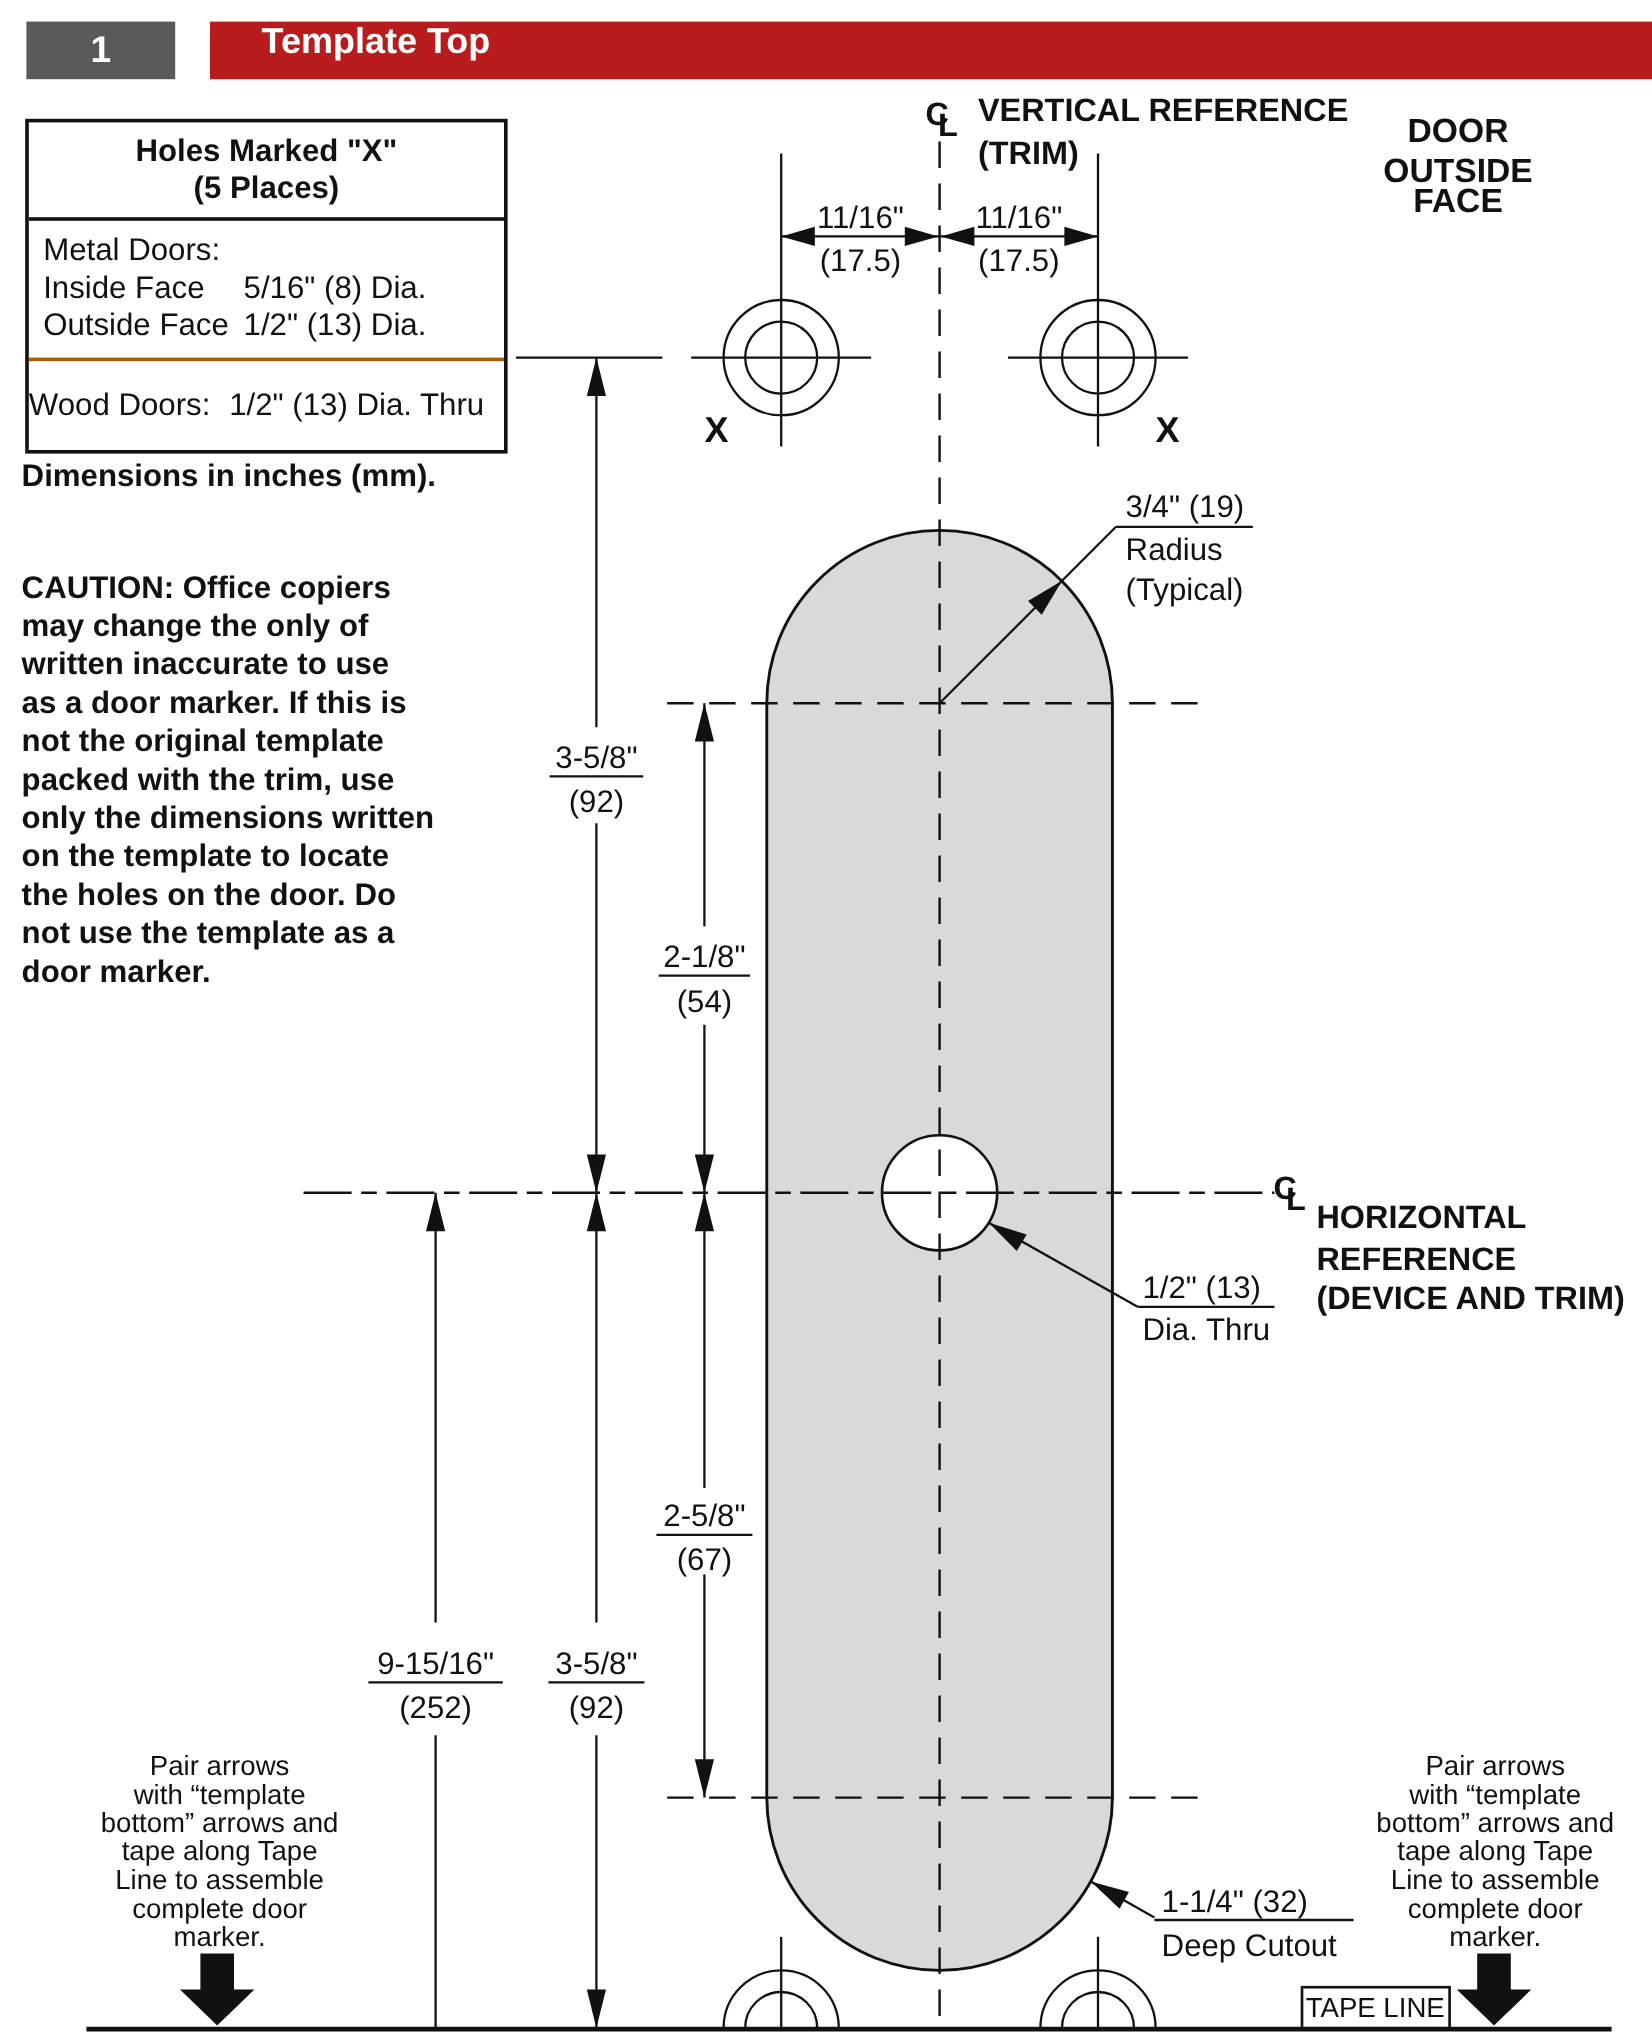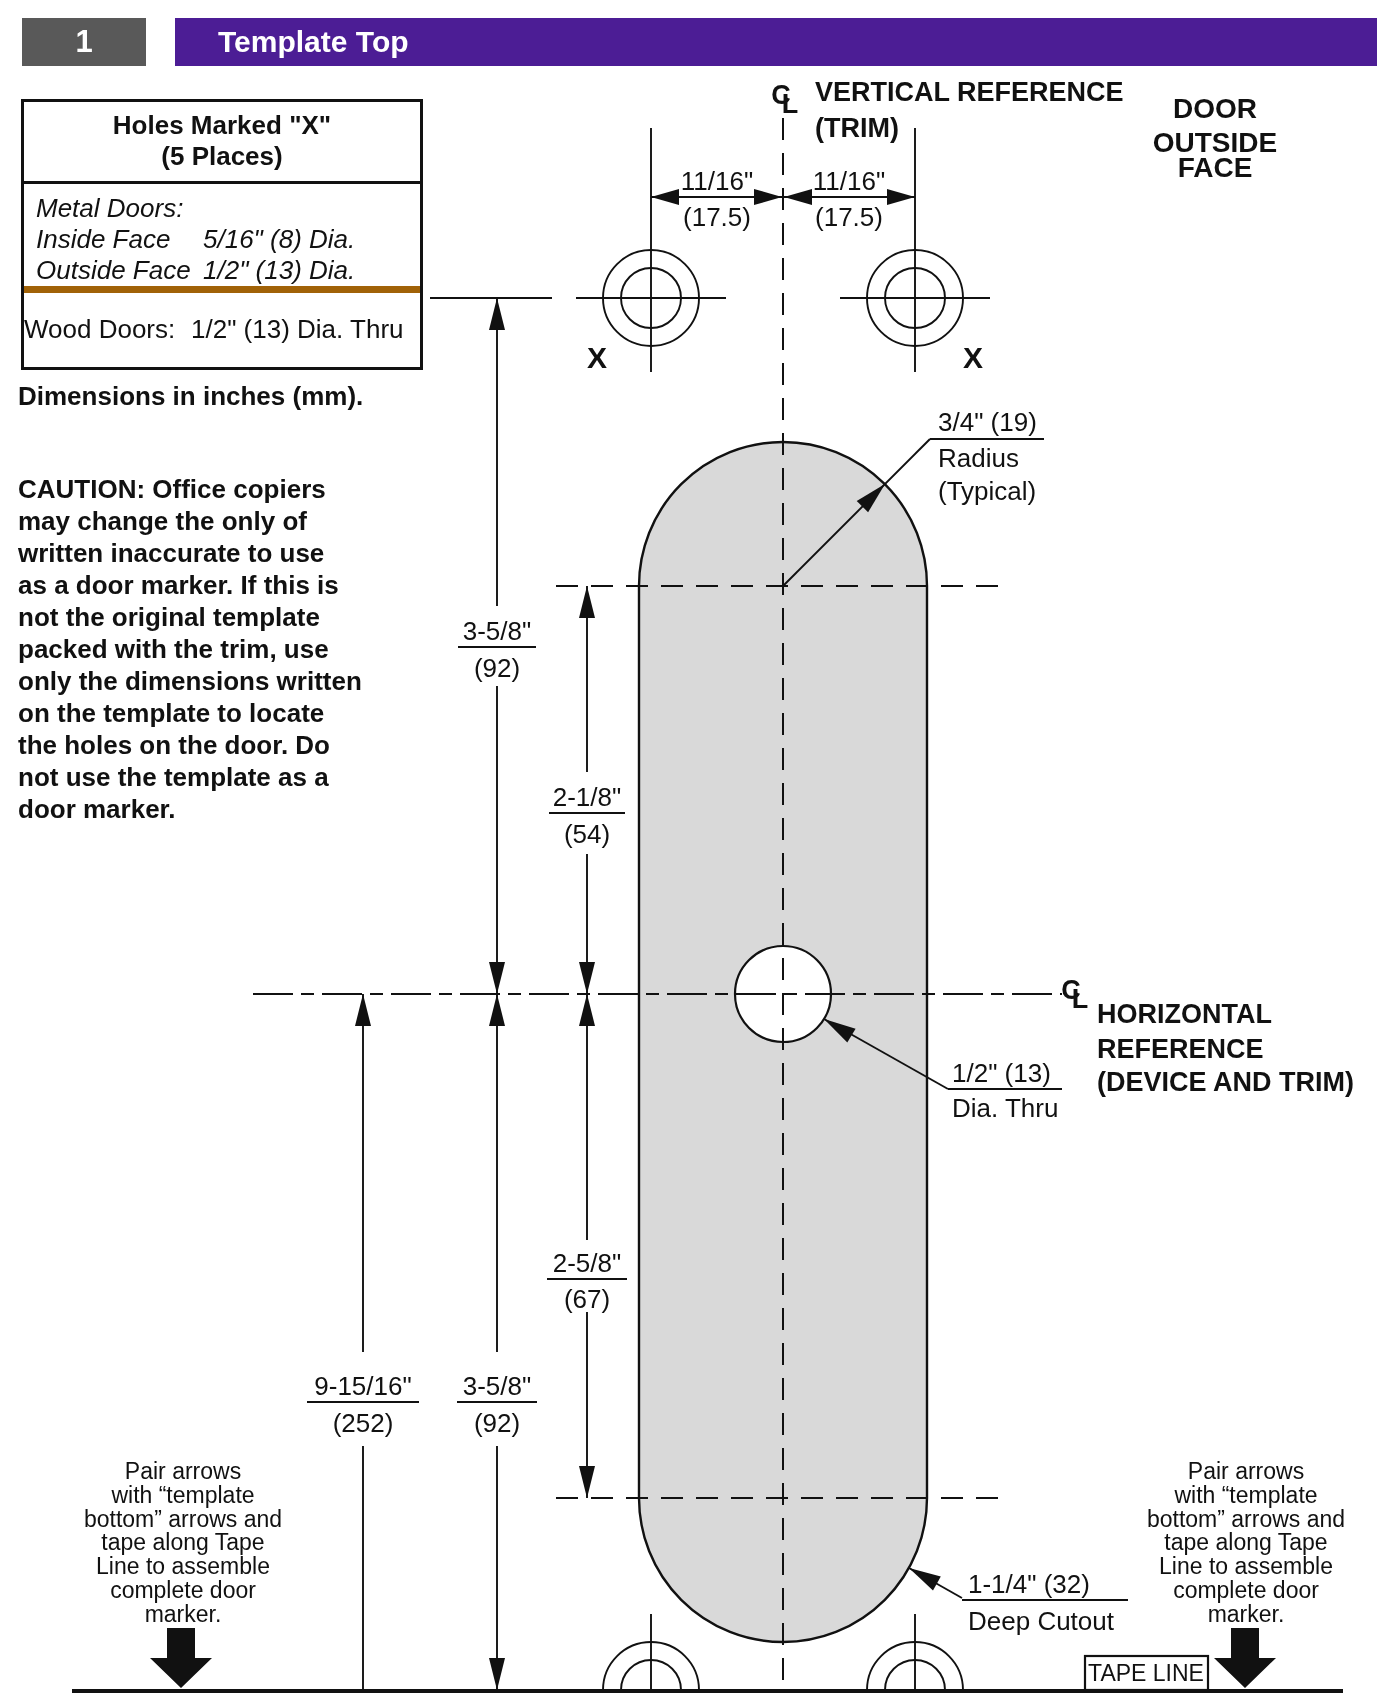--- a/index.html
+++ b/index.html
@@ -3,28 +3,28 @@
 <meta charset="utf-8">
 <style>
   html,body{margin:0;padding:0;background:#ffffff;}
   .page{position:relative;width:1377px;height:1700px;background:#fff;overflow:hidden;
         font-family:"Liberation Sans", sans-serif;color:#111;}
   .abs{position:absolute;}
   
   .num-box{left:22px;top:18px;width:124px;height:48px;background:#595959;color:#fff;
            display:flex;align-items:center;justify-content:center;
            font-size:31px;font-weight:bold;}
-  .title-bar{left:175px;top:18px;width:1202px;height:48px;background:#4c1d95;color:#fff;
-             display:flex;align-items:center;font-size:30px;font-weight:bold;padding-left:0;}
+  .title-bar{left:175px;top:18px;width:1202px;height:48px;background:#b91c1c;color:#fff;
+             display:flex;align-items:flex-start;font-size:30px;font-weight:bold;padding-left:0;}
   .title-bar span{margin-left:43px;}
   
   .holes-table{left:21px;top:99px;width:396px;border:3px solid #111;background:#fff;font-size:26px;}
   .tbl-head{border-bottom:3px solid #111;text-align:center;font-weight:bold;
             padding:8px 4px 9px 4px;line-height:31px;}
-  .tbl-mid{border-bottom:7px solid #a16207;padding:9px 0 0 12px;line-height:31px;font-style:italic;}
+  .tbl-mid{border-bottom:3px solid #a16207;padding:9px 0 12px 12px;line-height:31px;}
   .tbl-row{display:flex;}
   .tbl-row .lab{flex:0 0 167px;}
   .tbl-bot{padding:21px 0 22px 0;display:flex;}
   .tbl-bot .lab{flex:0 0 167px;}
   
   .units{left:18px;top:381px;font-size:26px;font-weight:bold;}
   .caution{left:18px;top:473px;font-size:26px;font-weight:bold;line-height:32px;white-space:nowrap;}
   
   .drawing{left:0;top:0;width:1377px;height:1700px;}
   svg text{font-family:"Liberation Sans", sans-serif;fill:#111;}

